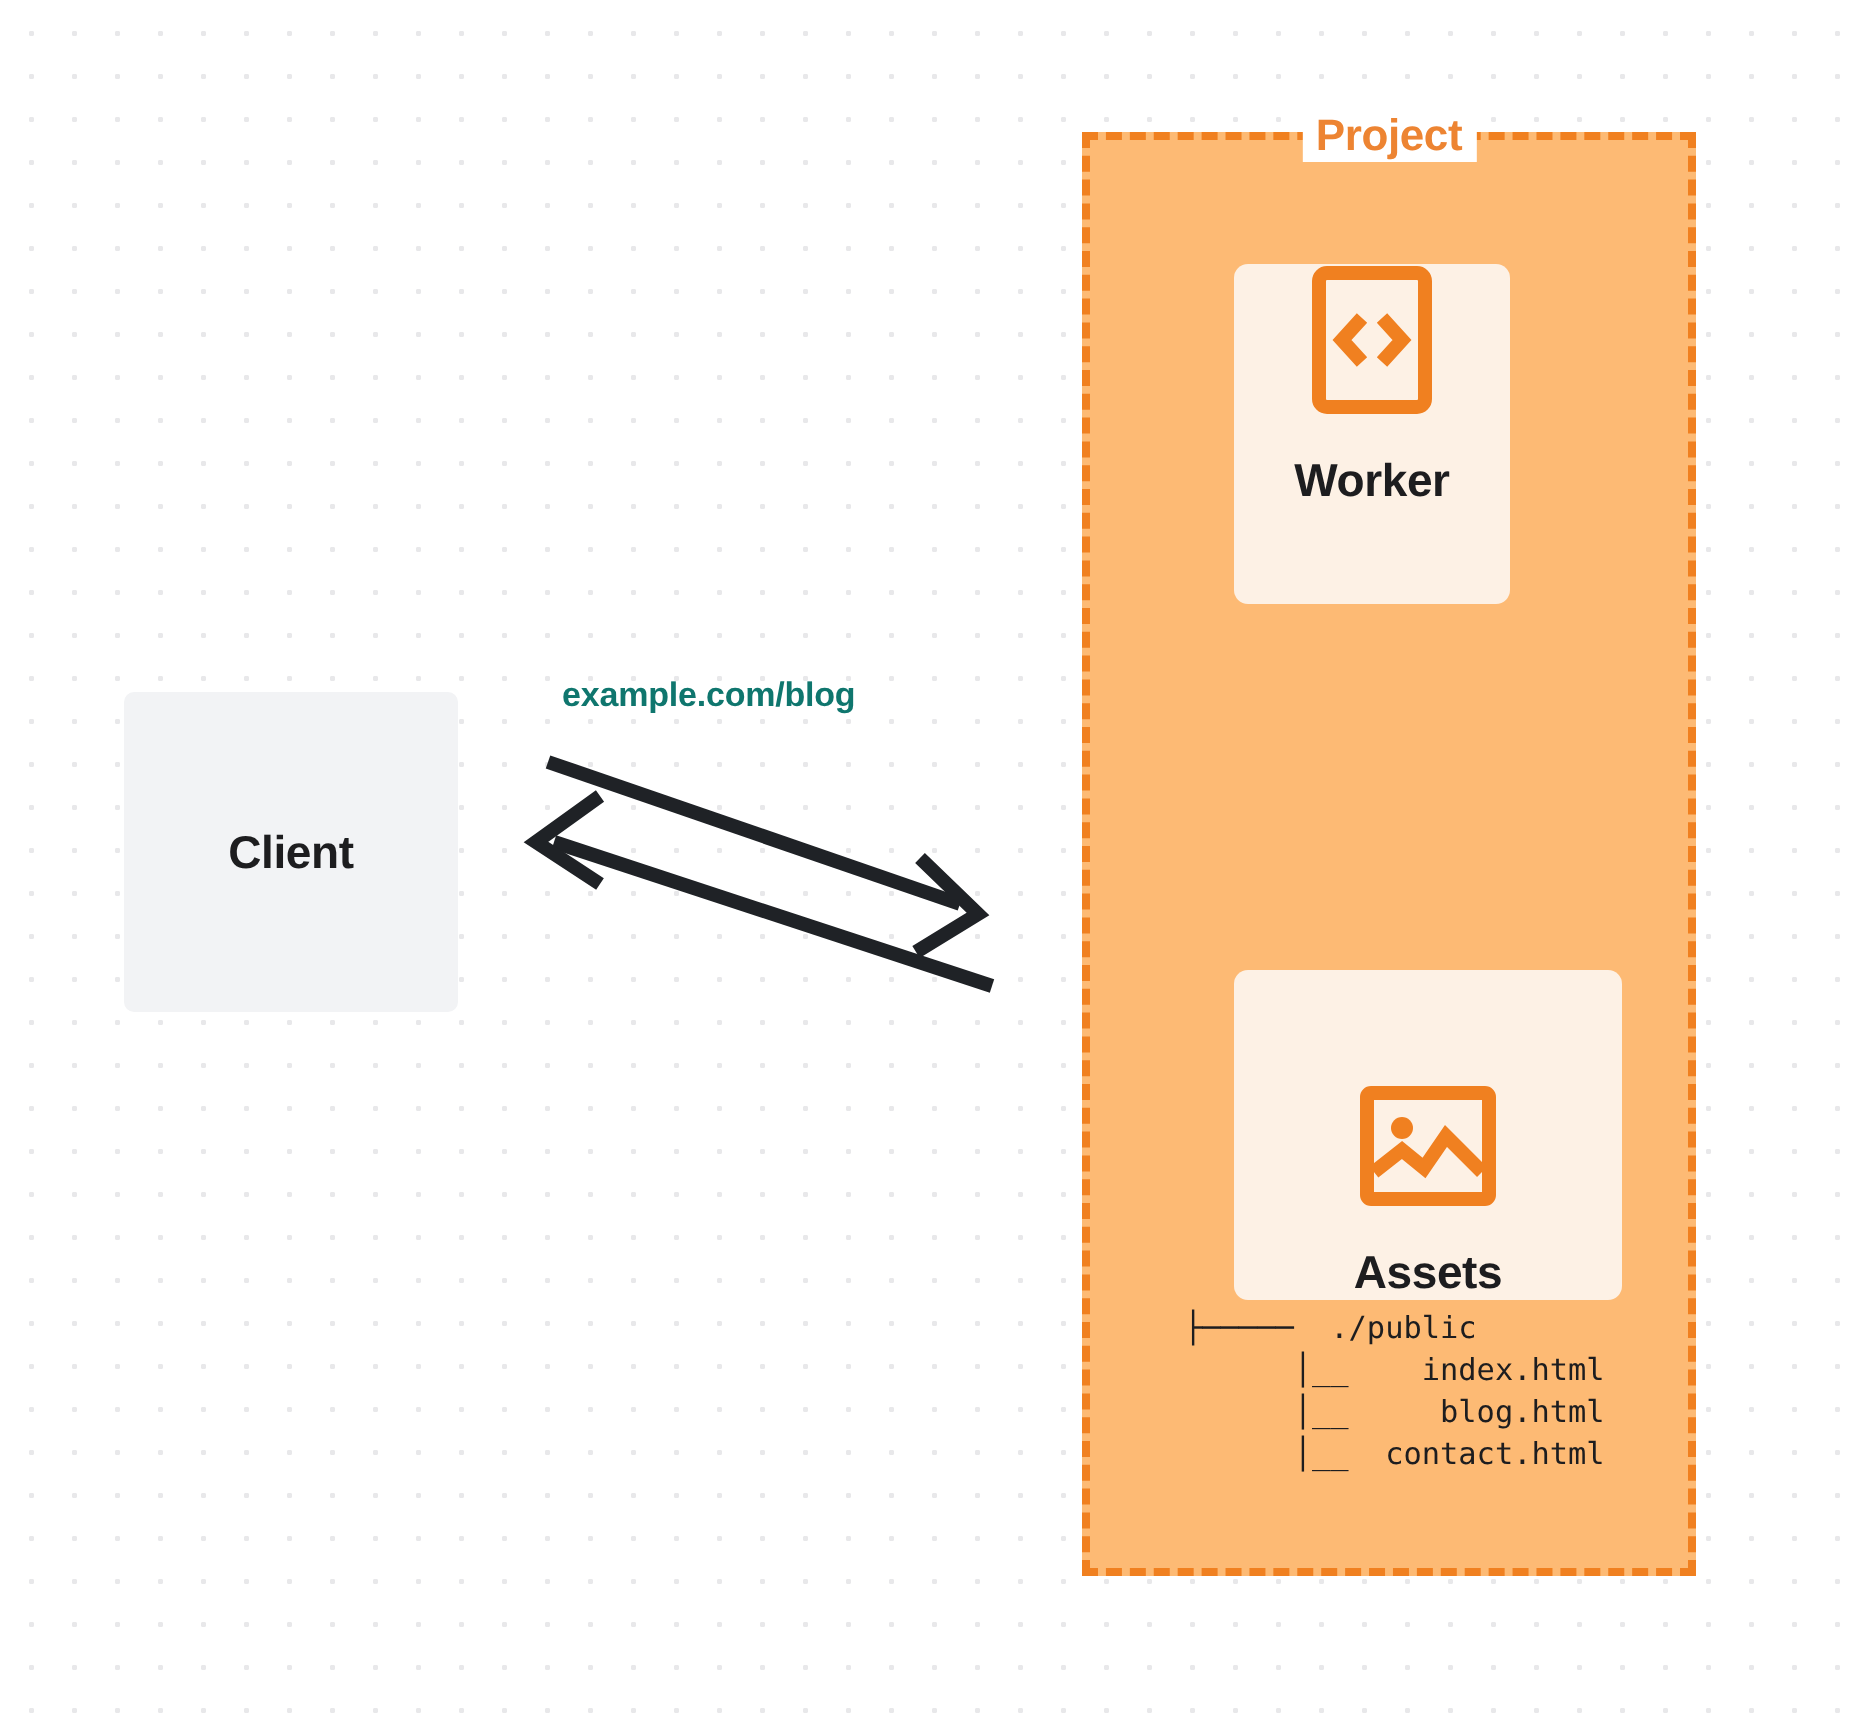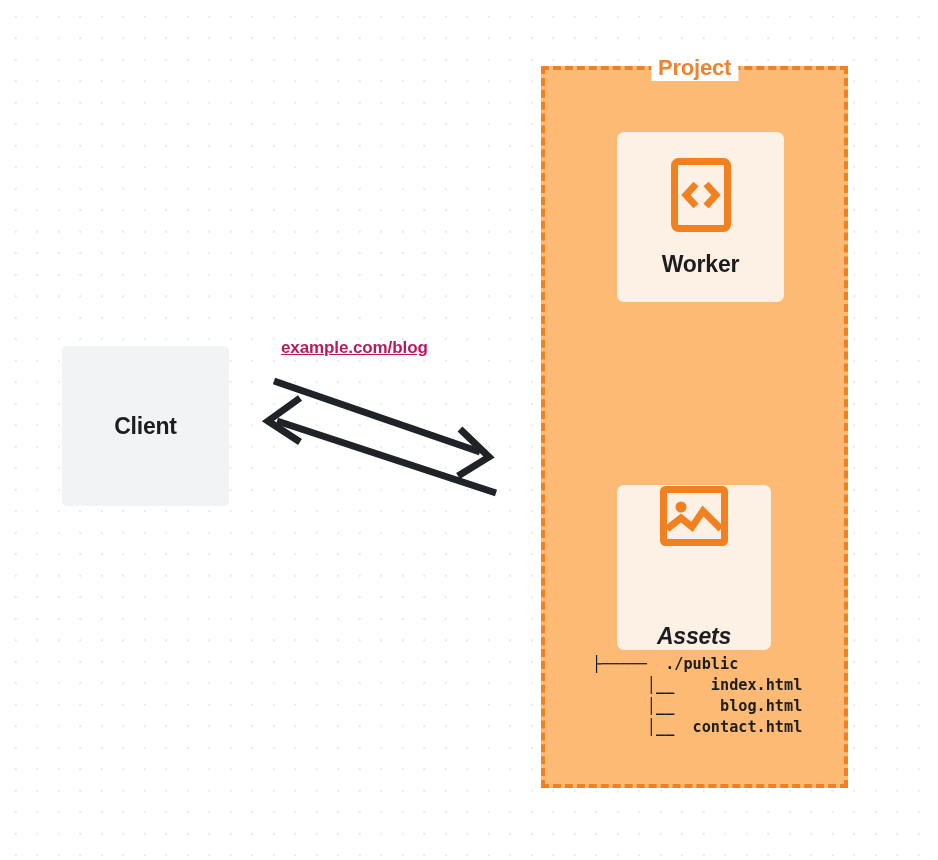--- a/index.html
+++ b/index.html
@@ -46,24 +46,23 @@
     letter-spacing: -0.2px;
   }
 
   
   .url-label {
     position: absolute;
     left: 281px;
     top: 338px;
     font-size: 17px;
     font-weight: 700;
-    color: #be185d;
+    color: #0f766e;
     letter-spacing: -0.1px;
     white-space: nowrap;
-    text-decoration: underline;
   }
 
   
   .arrows {
     position: absolute;
     left: 0;
     top: 0;
     width: 938px;
     height: 860px;
     pointer-events: none;
@@ -99,51 +98,50 @@
     position: absolute;
     background: #fdf1e5;
     border-radius: 7px;
     display: flex;
     flex-direction: column;
     align-items: center;
   }
   .card-worker {
     left: 72px;
     top: 62px;
-    width: 167px;
+    width: 138px;
     height: 170px;
-    justify-content: center;
+    justify-content: flex-start;
   }
   .card-assets {
     left: 72px;
     top: 415px;
-    width: 154px;
+    width: 194px;
     height: 165px;
-    justify-content: space-between;
-    font-style: italic;
+    justify-content: flex-end;
   }
   .card-icon {
     display: block;
     margin-bottom: 14px;
   }
   .card-label {
     font-size: 23px;
     font-weight: 700;
     color: #1d1d1f;
     letter-spacing: -0.2px;
   }
 
   
   .file-tree {
     position: absolute;
     left: 47px;
     top: 584px;
     font-family: "DejaVu Sans Mono", "Liberation Mono", monospace;
     font-size: 15.2px;
-    font-weight: 700;
+    font-weight: 400;
     line-height: 21px;
     color: #1d1d1f;
     white-space: pre;
   }
 </style>
 </head>
 <body>
 
 <div class="canvas">
 

